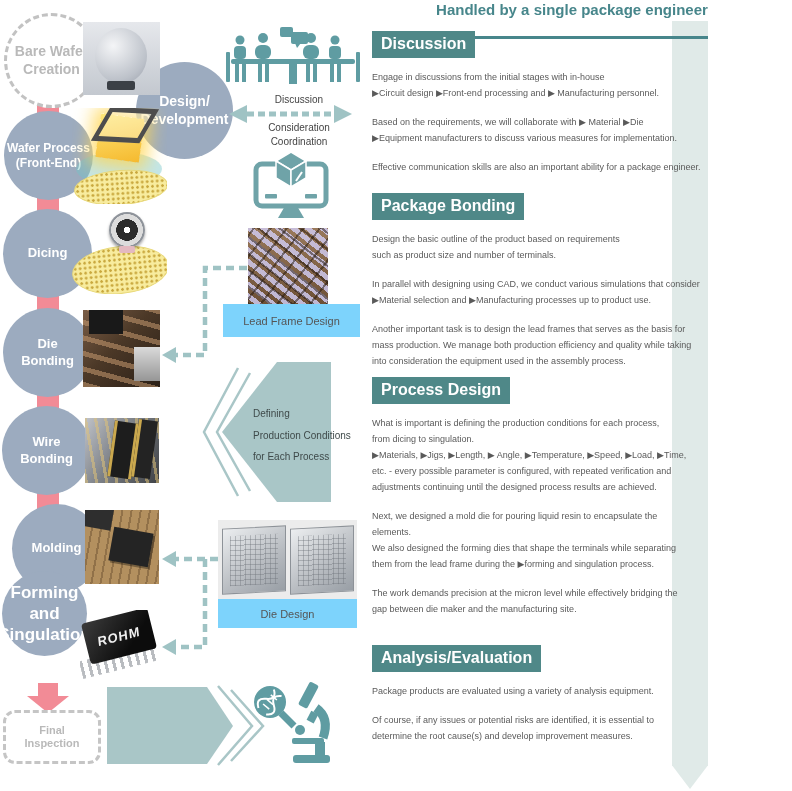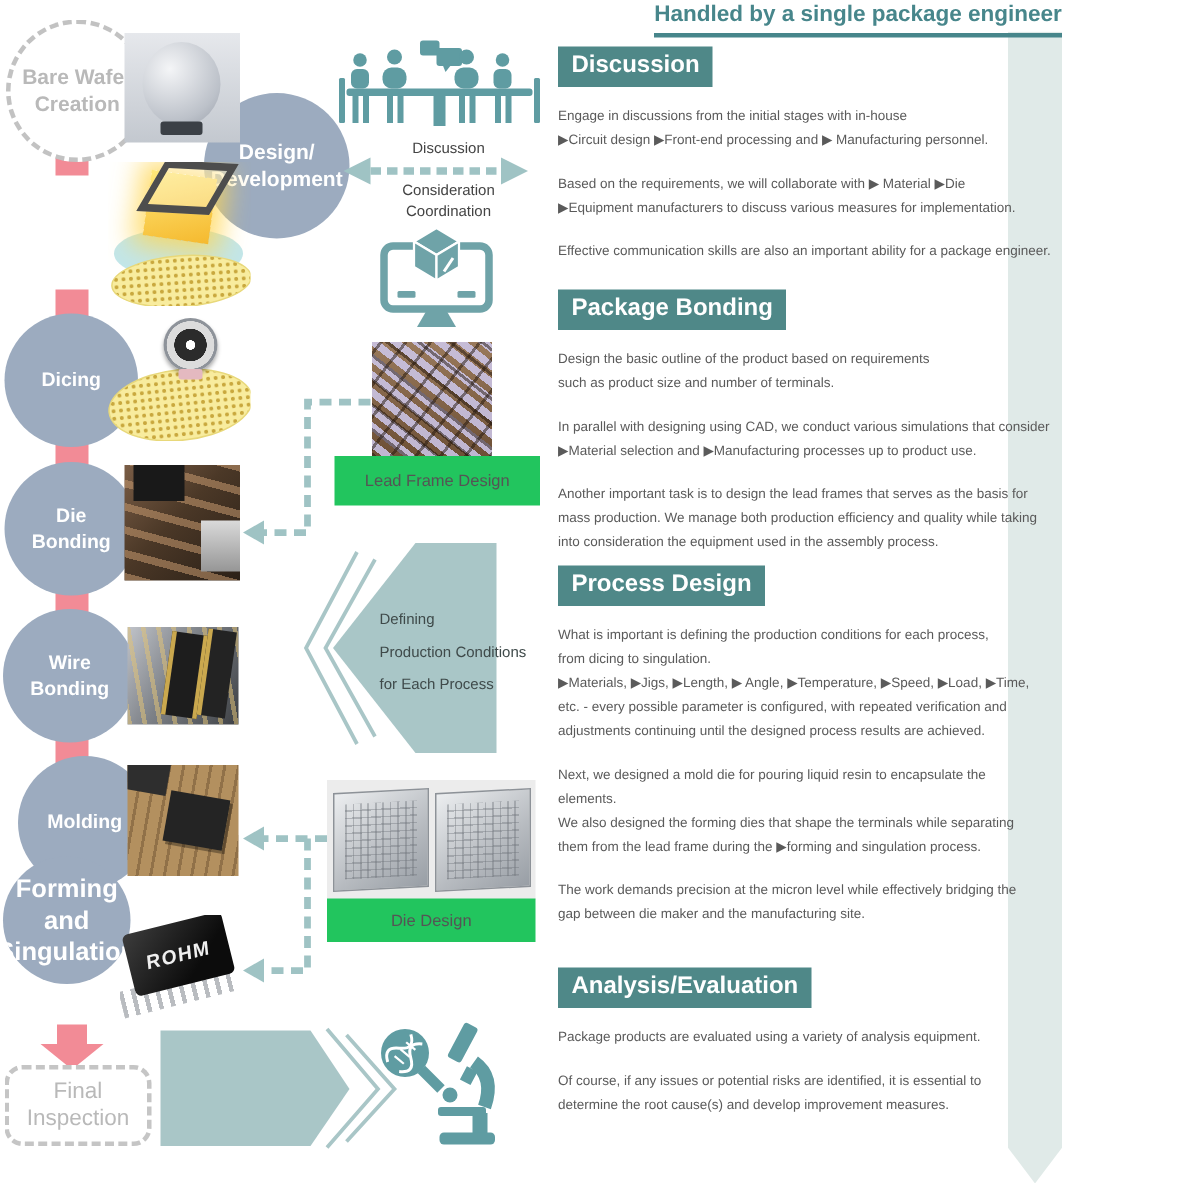--- a/index.html
+++ b/index.html
@@ -10,21 +10,21 @@
 
   
   .connector{position:absolute;left:37px;width:22px;height:22px;background:#f28b96;z-index:1;}
   .circle{position:absolute;width:89px;height:89px;border-radius:50%;background:#9cabbf;
           display:flex;align-items:center;justify-content:center;text-align:center;
           color:#fff;font-weight:bold;font-size:13px;line-height:1.25;z-index:2;}
   .circle.dashed{background:#fff;border:3px dashed #c2c2c2;color:#b9b9b9;font-size:14px;}
   .circle.big{width:97px;height:97px;font-size:14px;}
   .final-box{position:absolute;left:3px;top:710px;width:92px;height:48px;border:3px dashed #c5c5c5;
              border-radius:12px;display:flex;align-items:center;justify-content:center;text-align:center;
-             color:#b9b9b9;font-weight:normal;font-size:15px;line-height:1.2;background:#fff;z-index:2;}
+             color:#b9b9b9;font-weight:bold;font-size:11px;line-height:1.2;background:#fff;z-index:2;}
   .pink-arrow-shaft{position:absolute;left:38px;top:683px;width:20px;height:14px;background:#f28b96;z-index:1;}
   .pink-arrow-head{position:absolute;left:27px;top:696px;width:0;height:0;z-index:1;
                    border-left:21px solid transparent;border-right:21px solid transparent;
                    border-top:17px solid #f28b96;}
 
   
   .photo{position:absolute;overflow:hidden;z-index:2;}
   .wafer-photo{left:83px;top:22px;width:77px;height:73px;background:linear-gradient(#e6e8ec,#c3c8cf);}
   .wafer-photo .disc{position:absolute;left:12px;top:6px;width:52px;height:56px;border-radius:50%;
       background:radial-gradient(circle at 35% 32%,#f4f5f7,#bcc1c9 68%,#979da8);}
@@ -93,30 +93,30 @@
 
   .diedesign-photo{left:218px;top:520px;width:139px;height:80px;background:#ececec;z-index:2;}
   .die{position:absolute;top:7px;width:62px;height:64px;border:1px solid #8d9298;
       background:linear-gradient(145deg,#eceef0,#b7bbc0 60%,#989ea5);transform:skewY(-3deg);}
   .die .grid{position:absolute;inset:7px;
       background:
         repeating-linear-gradient(90deg,rgba(110,115,122,.4) 0 1px,transparent 1px 5px),
         repeating-linear-gradient(0deg,rgba(110,115,122,.4) 0 1px,transparent 1px 5px);}
   .die.a{left:4px;} .die.b{left:72px;}
 
-  .caption{position:absolute;background:#22c55e;color:#555;font-size:11px;
+  .caption{position:absolute;background:#7dd3fc;color:#555;font-size:11px;
       display:flex;align-items:center;justify-content:center;z-index:2;}
 
   
   .mid-label{position:absolute;color:#444;font-size:10px;text-align:center;z-index:4;}
   .banner-label{position:absolute;color:#3f4a4a;font-size:10px;line-height:21.5px;z-index:4;}
 
   
   .page-title{position:absolute;left:436px;top:1px;width:272px;text-align:center;
-      color:#47868b;font-weight:bold;font-size:15px;padding-bottom:4px;
+      color:#47868b;font-weight:bold;font-size:15px;padding-bottom:18px;
       border-bottom:3px solid #47868b;z-index:3;}
   .vbar{position:absolute;left:672px;top:21px;width:36px;height:768px;background:#e0eae8;z-index:0;
       clip-path:polygon(0 0,100% 0,100% 96.9%,50% 100%,0 96.9%);}
   .sec{position:absolute;left:372px;width:365px;z-index:3;}
   .sec-head{display:inline-block;background:#4f8888;color:#fff;font-weight:bold;font-size:16px;
       padding:4px 9px 5px;margin:0 0 11px 0;}
   .sec p{margin:0 0 13px 0;font-size:9px;line-height:16px;color:#5a5a5a;}
 
   .icon-svg{position:absolute;z-index:3;}
   svg{display:block;}
@@ -134,20 +134,22 @@
   <div class="connector" style="top:390px"></div>
   <div class="connector" style="top:488px"></div>
   <div class="connector" style="top:586px"></div>
   <div class="pink-arrow-shaft"></div>
   <div class="pink-arrow-head"></div>
 
   <div class="circle dashed pre" style="left:4px;top:13px">Bare Wafer
 Creation</div>
   <div class="circle big pre" style="left:136px;top:62px">Design/
 Development</div>
+  <div class="circle pre" style="left:4px;top:111px;font-size:12px">Wafer Process
+(Front-End)</div>
   <div class="circle pre" style="left:3px;top:209px">Dicing</div>
   <div class="circle pre" style="left:3px;top:308px">Die
 Bonding</div>
   <div class="circle pre" style="left:2px;top:406px">Wire
 Bonding</div>
   <div class="circle pre" style="left:12px;top:504px">Molding</div>
   <div class="circle pre" style="left:2px;top:571px;width:85px;height:85px;font-size:17px">Forming
 and
 Singulation</div>
   <div class="final-box pre">Final

